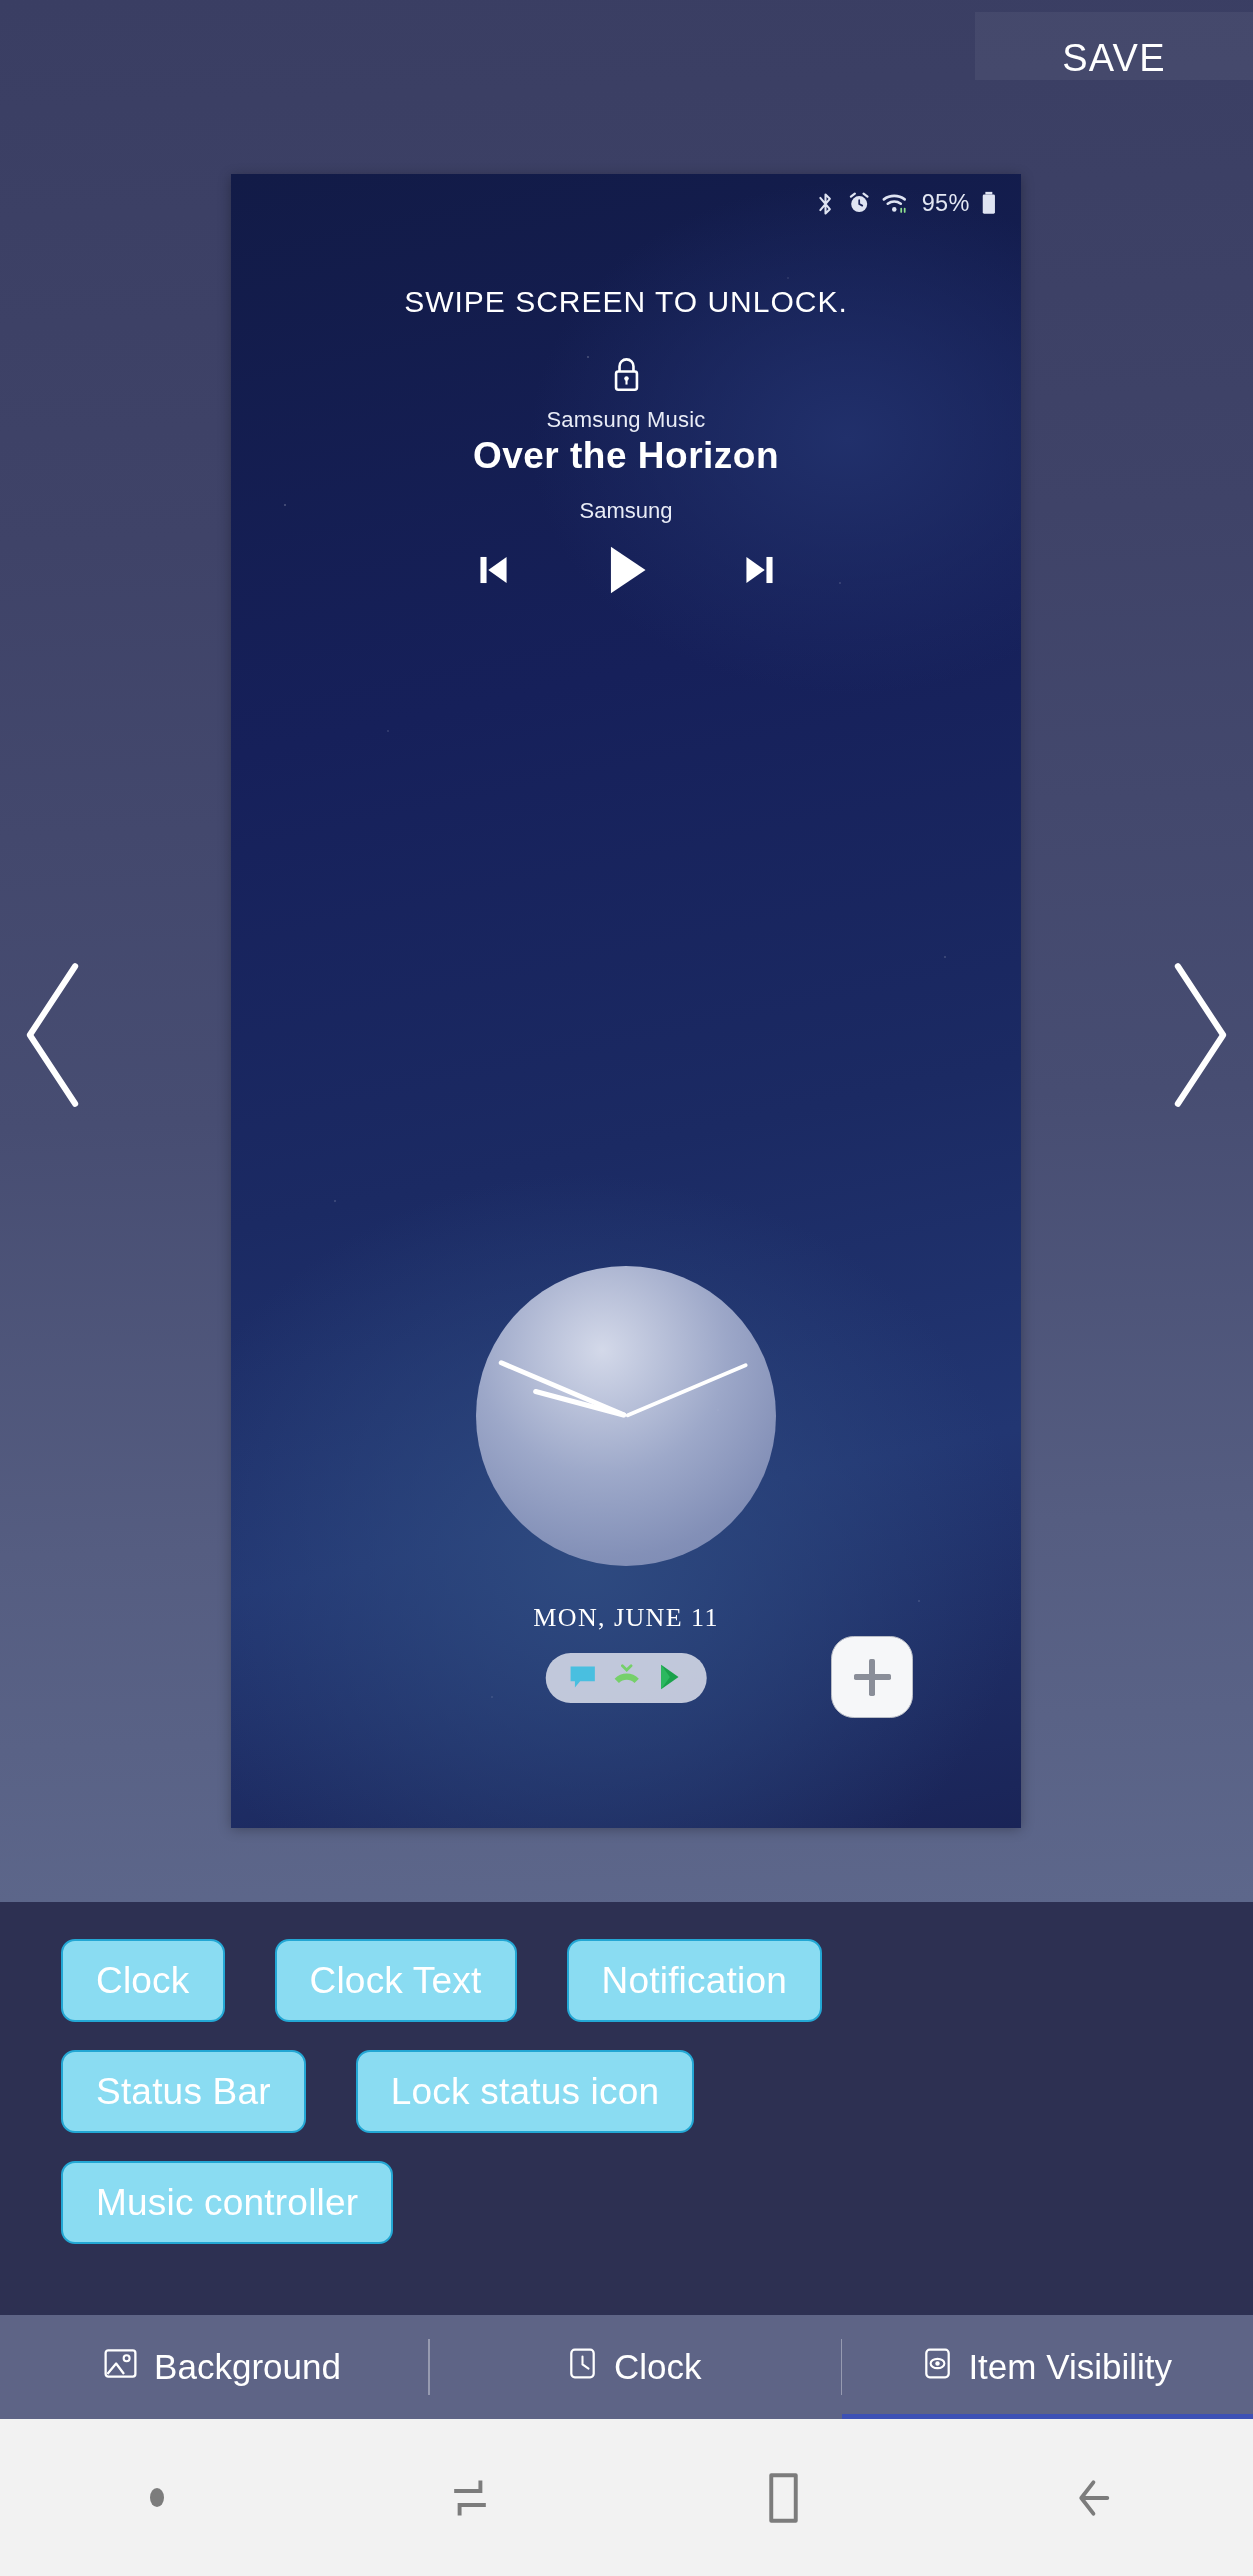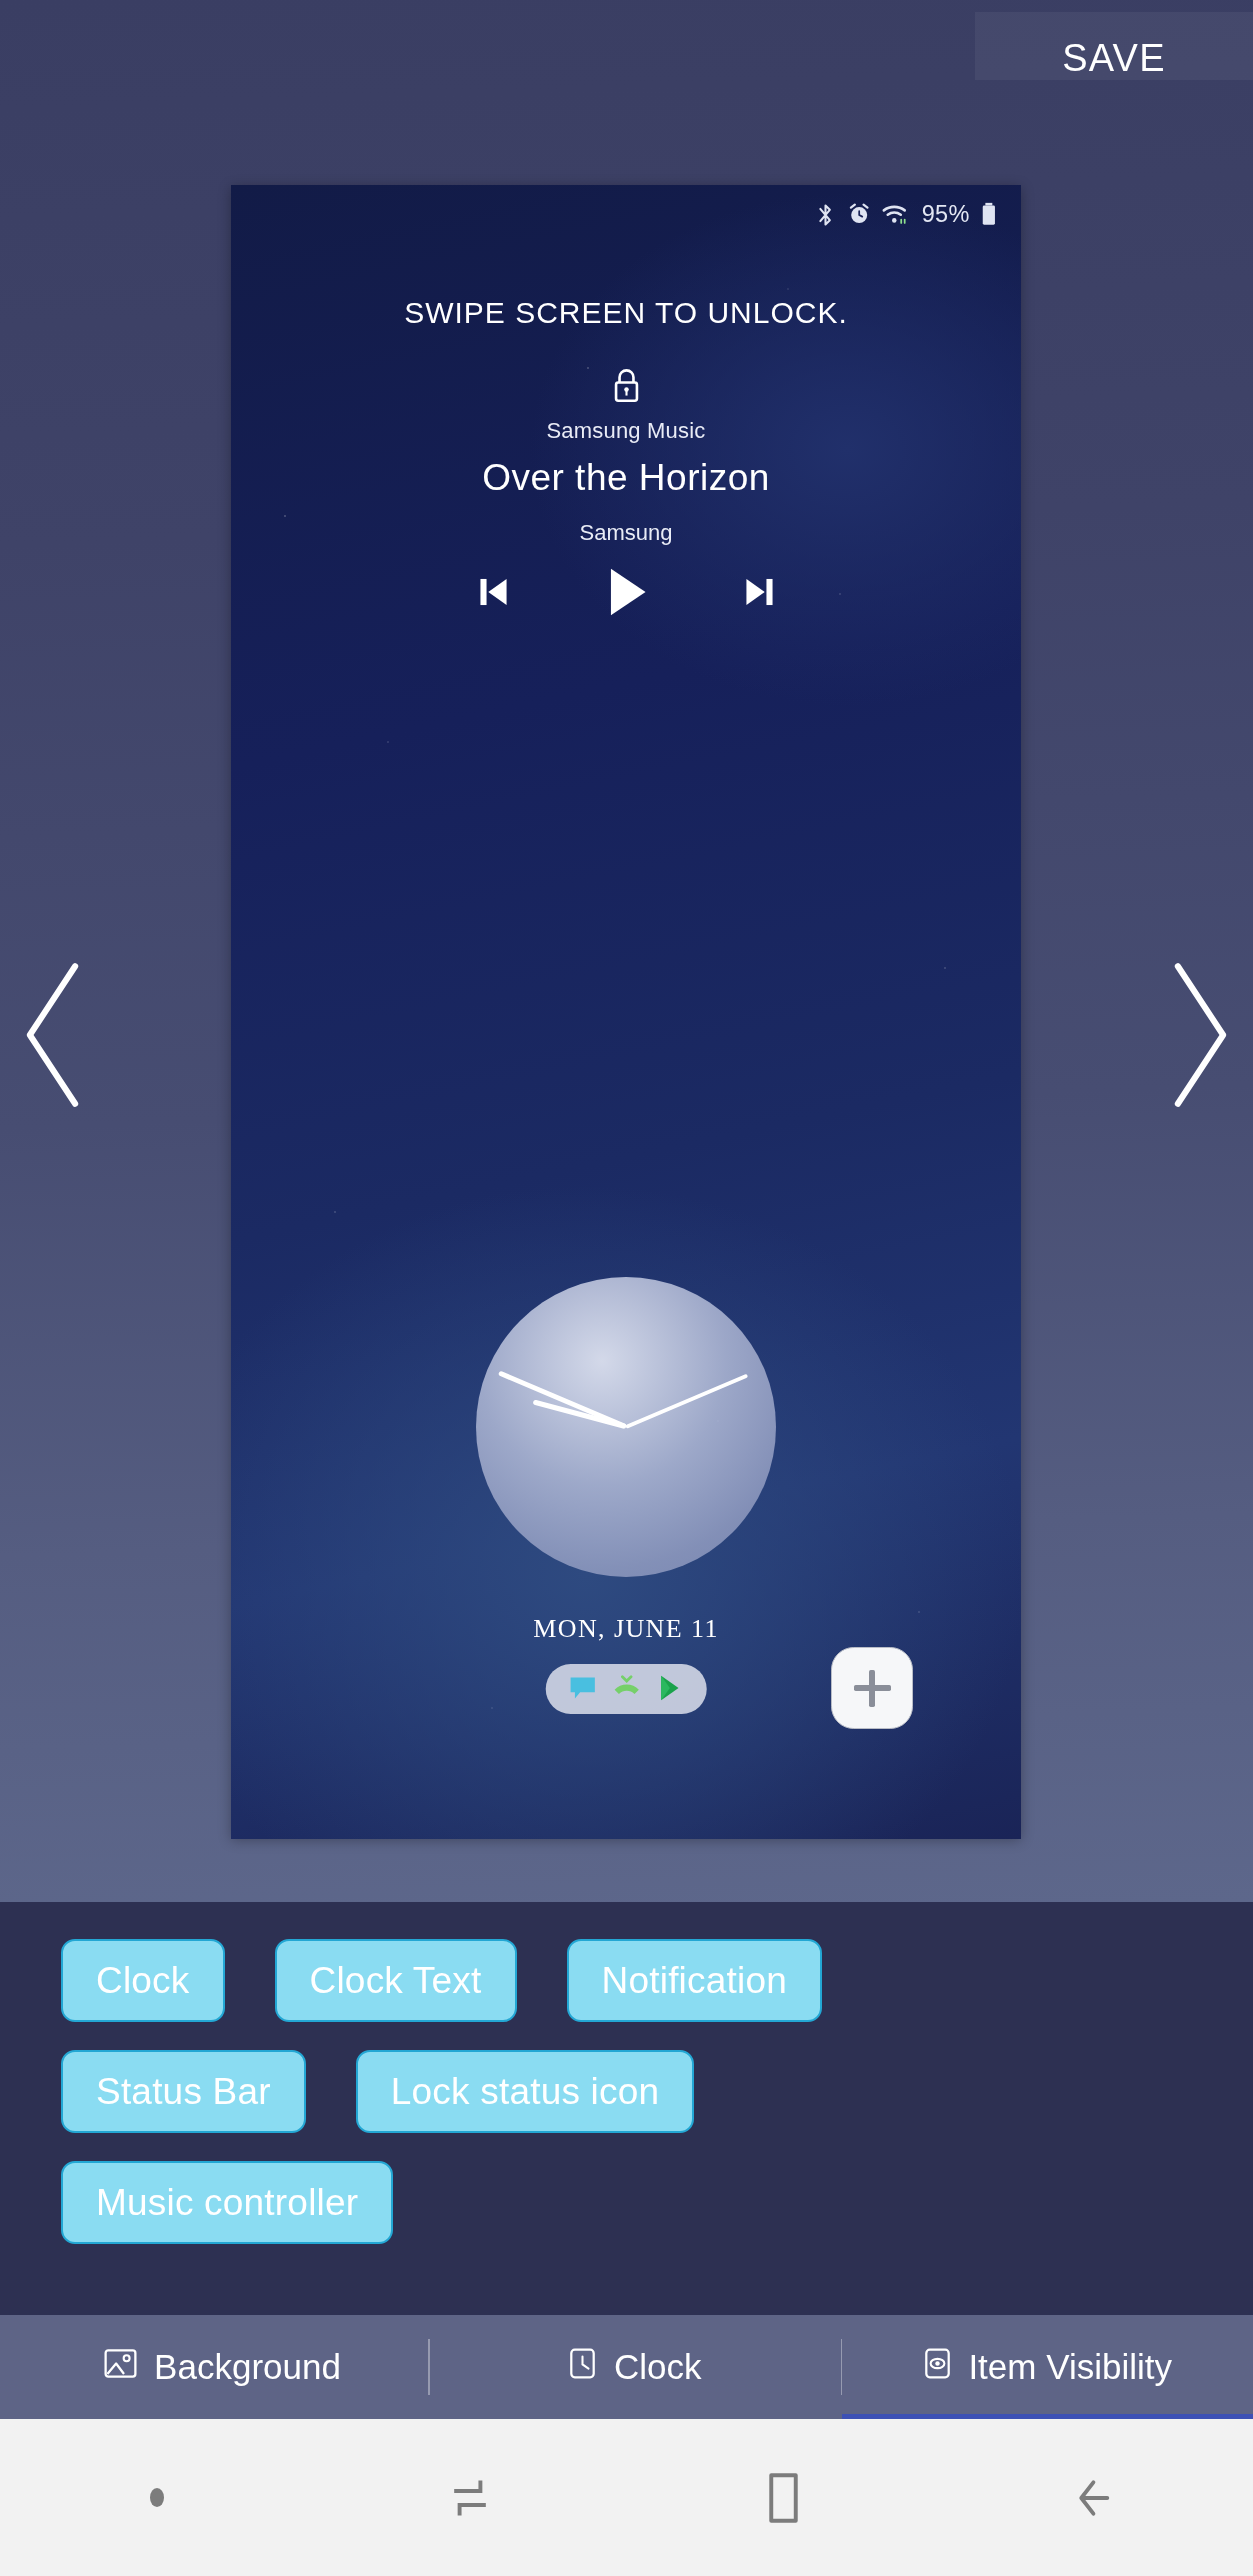--- a/index.html
+++ b/index.html
@@ -27,21 +27,21 @@
     background: rgba(255,255,255,0.055);
     display: flex; align-items: flex-end; justify-content: center;
     cursor: pointer;
   }
   .save-btn span {
     color: #ffffff; font-size: 38px; letter-spacing: 1.2px; font-weight: 400;
   }
 
   
   .preview-wrap {
-    position: absolute; left: 231px; top: 185px;
+    position: absolute; left: 231px; top: 174px;
     width: 782px; height: 1654px;
   }
   .phone {
     position: absolute; left: 0; top: 0; width: 790px; height: 1654px;
     overflow: hidden;
     background:
       radial-gradient(ellipse 453px 366px at 78% 16%, #21306b 0%, rgba(33,48,107,0) 70%),
       radial-gradient(ellipse 609px 540px at 45% 84%, #2e4a80 0%, rgba(46,74,128,0) 72%),
       linear-gradient(168deg, #121b47 0%, #16205a 32%, #1b2a63 58%, #223672 78%, #1a2457 100%);
     box-shadow: 0 1.7px 12.2px rgba(0,0,0,0.30);
@@ -74,21 +74,21 @@
     position: absolute; left: 0; right: 0; top: 111px;
     text-align: center; color: #ffffff;
     font-size: 30px; letter-spacing: 1px; font-weight: 400;
   }
 
   .lock-icon { position: absolute; left: 0; right: 0; top: 181px; display: flex; justify-content: center; }
 
   
   .music { position: absolute; left: 0; right: 0; top: 233px; text-align: center; }
   .music-app { font-size: 22px; color: #e9ecf6; letter-spacing: 0.2px; }
-  .music-title { font-size: 37px; color: #ffffff; margin-top: 13px; letter-spacing: 0.5px; font-weight: 400; }
+  .music-title { font-size: 37px; color: #ffffff; margin-top: 2px; letter-spacing: 0.5px; font-weight: 700; }
   .music-artist { font-size: 22px; color: #e9ecf6; margin-top: 21px; }
   .music-ctrls { margin-top: 19px; display: flex; align-items: center; justify-content: center; gap: 92px; }
   .music-ctrls > div { cursor: pointer; }
 
   
   .clock-widget {
     position: absolute; left: 50%; top: 1092px; transform: translateX(-50%);
     width: 300px; height: 300px; border-radius: 50%;
     background: radial-gradient(circle at 42% 28%, rgba(226,230,243,.92) 0%, rgba(176,185,214,.86) 45%, rgba(150,160,196,.82) 75%, rgba(138,149,188,.80) 100%);
     cursor: pointer;

